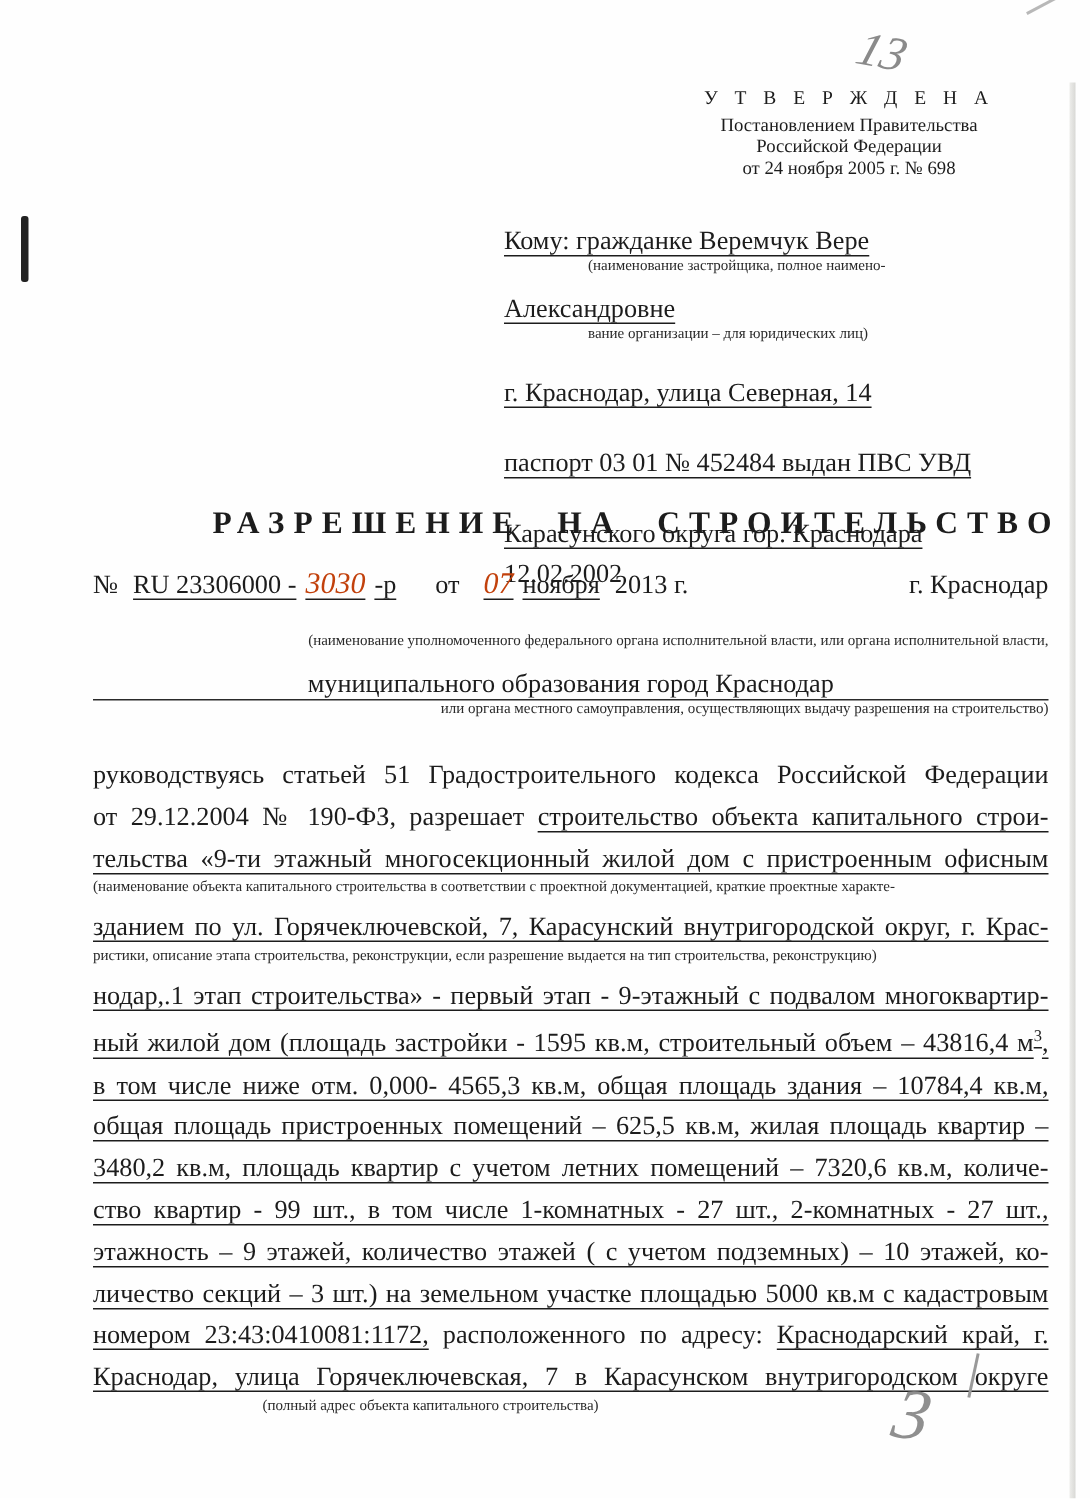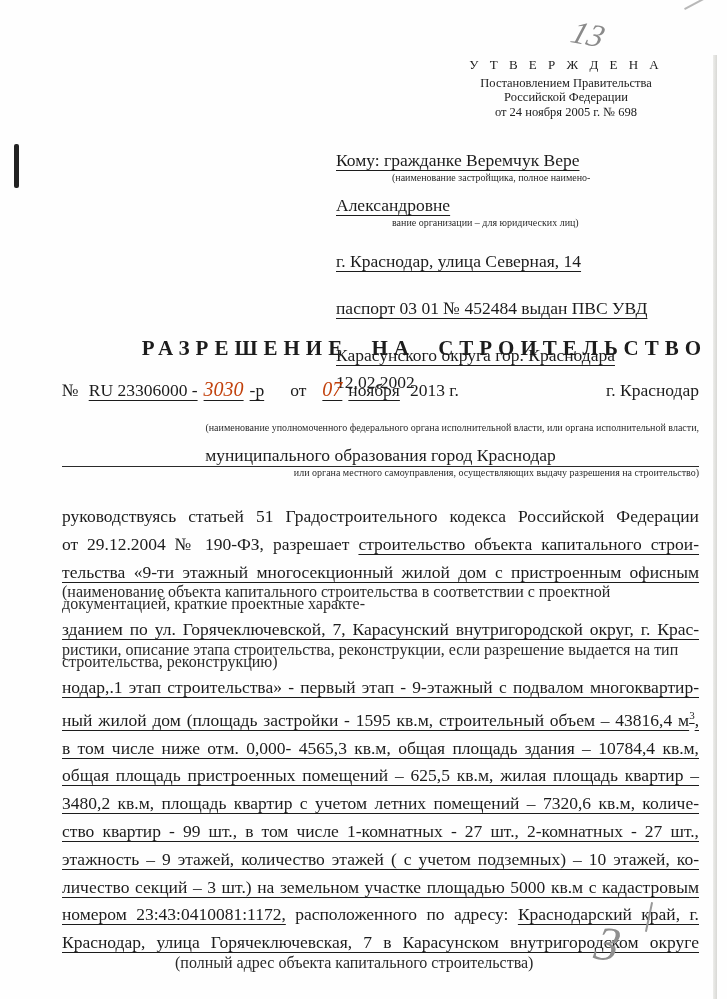--- a/index.html
+++ b/index.html
@@ -43,21 +43,21 @@
 
   
   .issuer { position: absolute; left: 62px; right: 28px; top: 422px; }
   .i-rule { border-bottom: 1.2px solid #2a2a2a; text-align: center; font-size: 17.5px; padding-bottom: 0; line-height: 21px; }
   .i-cap { text-align: right; font-size: 10px; line-height: 12px; color: #2a2a2a; margin-bottom: 11px; }
 
   
   .body-text { position: absolute; left: 62px; right: 28px; top: 503px; font-size: 17.5px; }
   .body-line { line-height: 27.8px; text-align: justify; text-align-last: justify; white-space: nowrap; }
   .body-line sup { font-size: 11px; }
-  .body-caption { font-size: 16px; line-height: 12px; margin: 0 0 6px 0; text-align: left; text-align-last: left; color: #2a2a2a; }
+  .body-caption { font-size: 10px; line-height: 12px; margin: 0 0 6px 0; text-align: left; text-align-last: left; color: #2a2a2a; }
   .body-caption.indent { margin-left: 113px; }
 </style>
 </head>
 <body>
 
 <div class="page">
 
   <div class="corner-mark"></div>
   <div class="hand hand-top">13</div>
 

